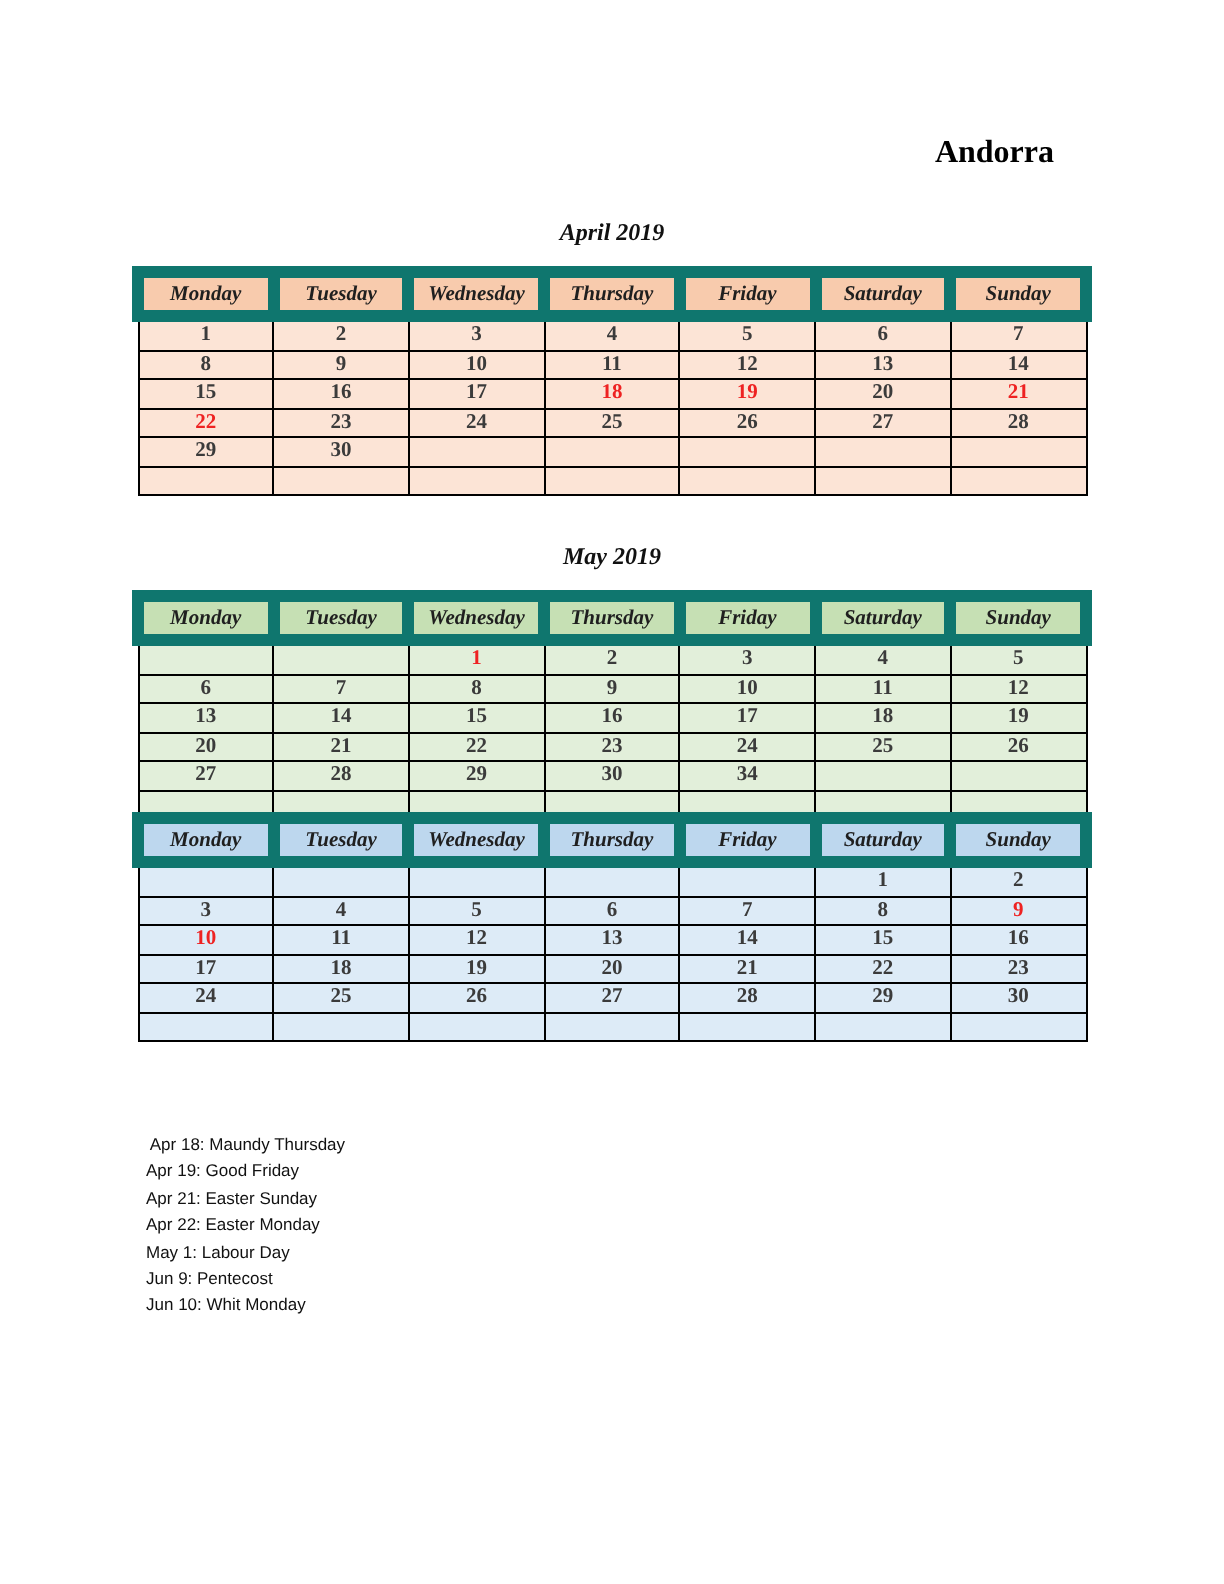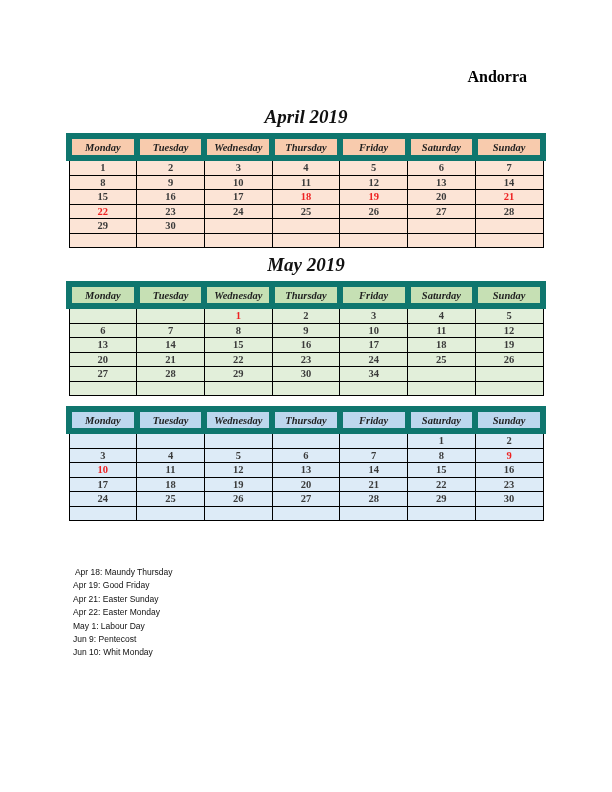--- a/index.html
+++ b/index.html
@@ -54,27 +54,27 @@
     font-family: "Liberation Serif", serif;
   }
 
   
   .cal {
     position: absolute;
     left: 66px;
     width: 480px;
   }
   .cal-april { top: 107px; }
-  .cal-may   { top: 255px; }
+  .cal-may   { top: 269px; }
   .cal-june  { top: 406px; }
   .cal-title {
     text-align: center;
     font-weight: bold;
     font-style: italic;
-    font-size: 19px;
+    font-size: 12px;
     color: #111;
     height: 19px;
     line-height: 19px;
     margin-bottom: 7px;
   }
   table.month {
     border-collapse: collapse;
     table-layout: fixed;
     width: 480px;
   }

